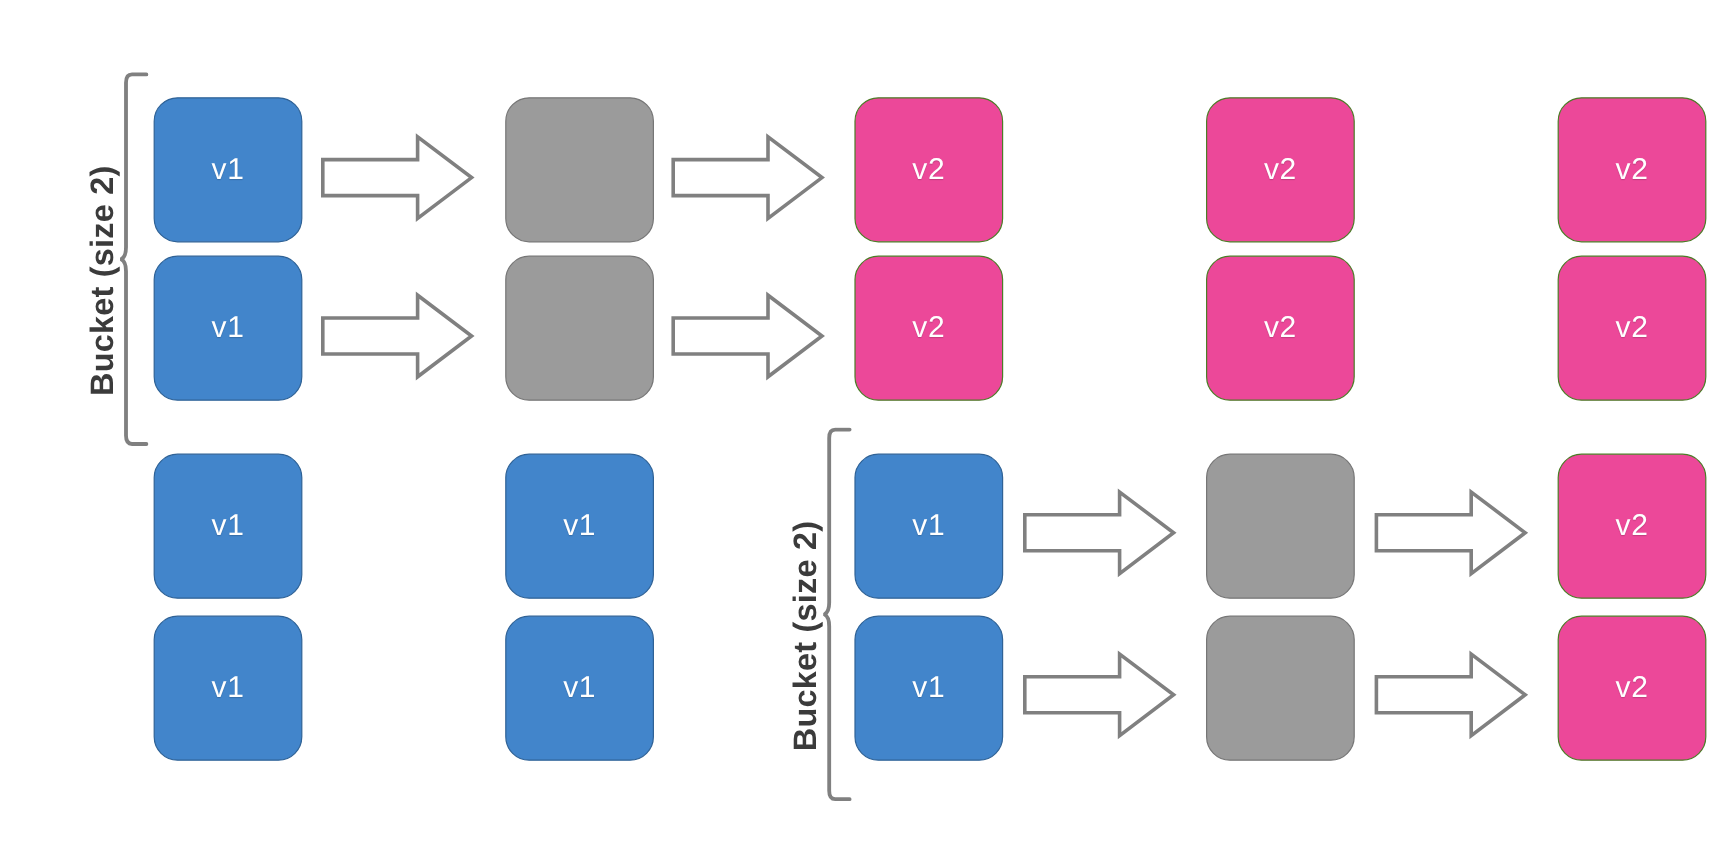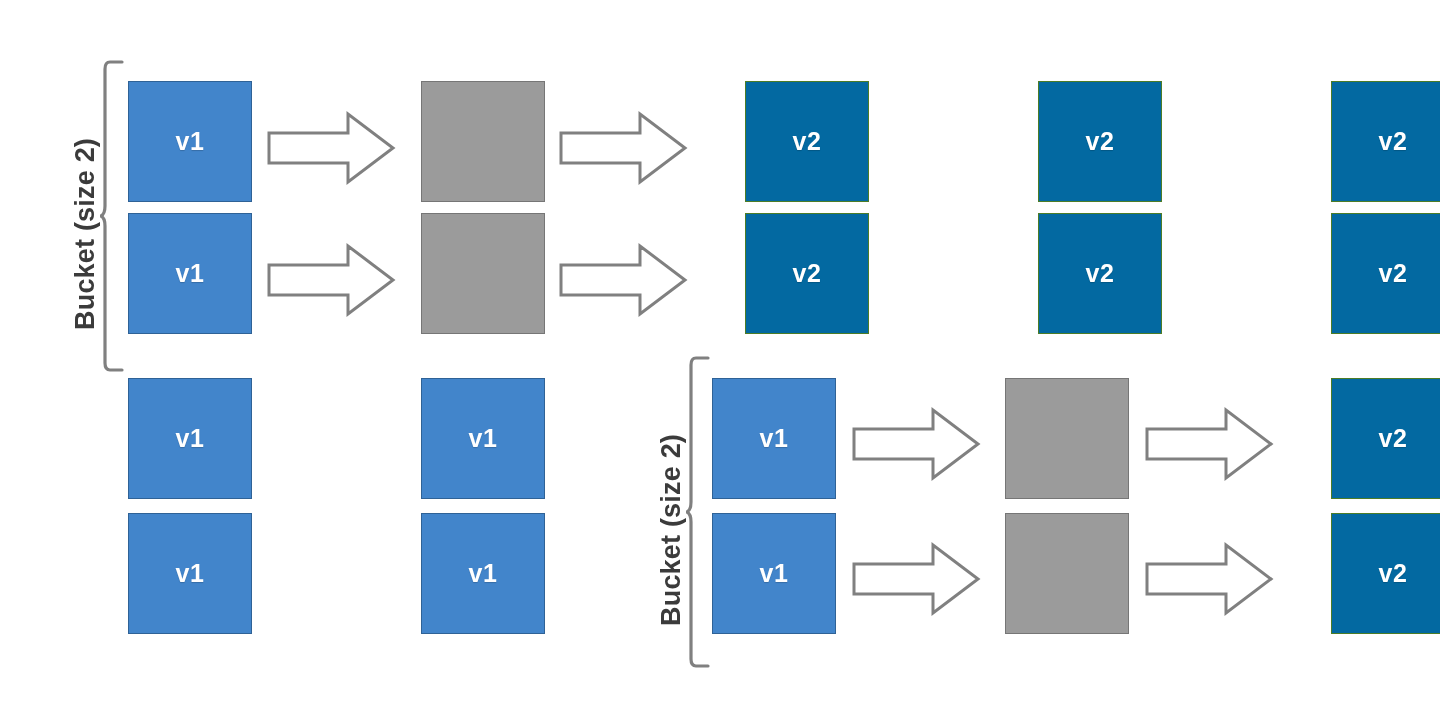--- a/index.html
+++ b/index.html
@@ -20,33 +20,33 @@
 
   
   .cell {
     position: absolute;
     box-sizing: border-box;
     display: flex;
     align-items: center;
     justify-content: center;
     color: #ffffff;
     font-size: 25px;
-    font-weight: 700;
+    font-weight: 400;
     letter-spacing: 0.5px;
     line-height: 1;
     text-shadow: 0 1px 1px rgba(0,0,0,0.18);
+    border-radius: 20px;
   }
   .cell.blue {
     background: #4285cb;
     border: 1px solid #2f6296;
   }
   .cell.green {
-    background: #0369a1;
+    background: #ec4899;
     border: 1px solid #4c7c27;
-    margin-left: 33px;
   }
   .cell.gray {
     background: #9b9b9b;
     border: 1px solid #767676;
     color: transparent;
     text-shadow: none;
   }
 
   
   .arrow {

